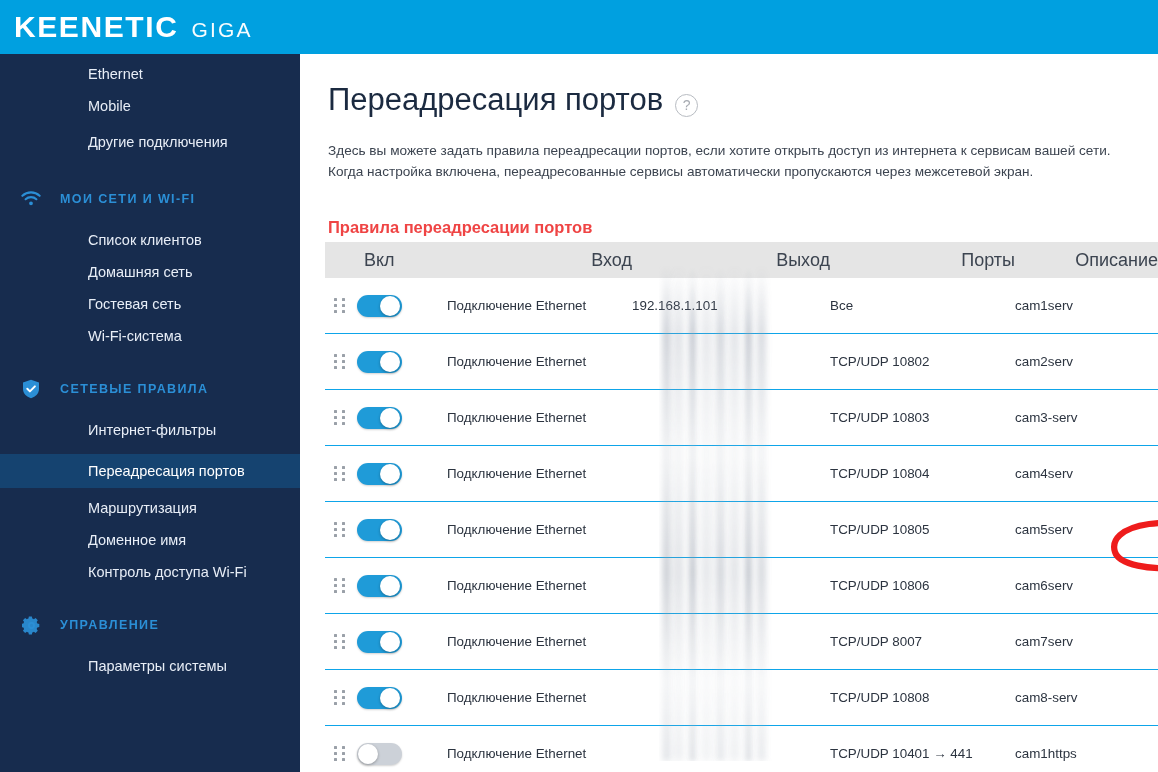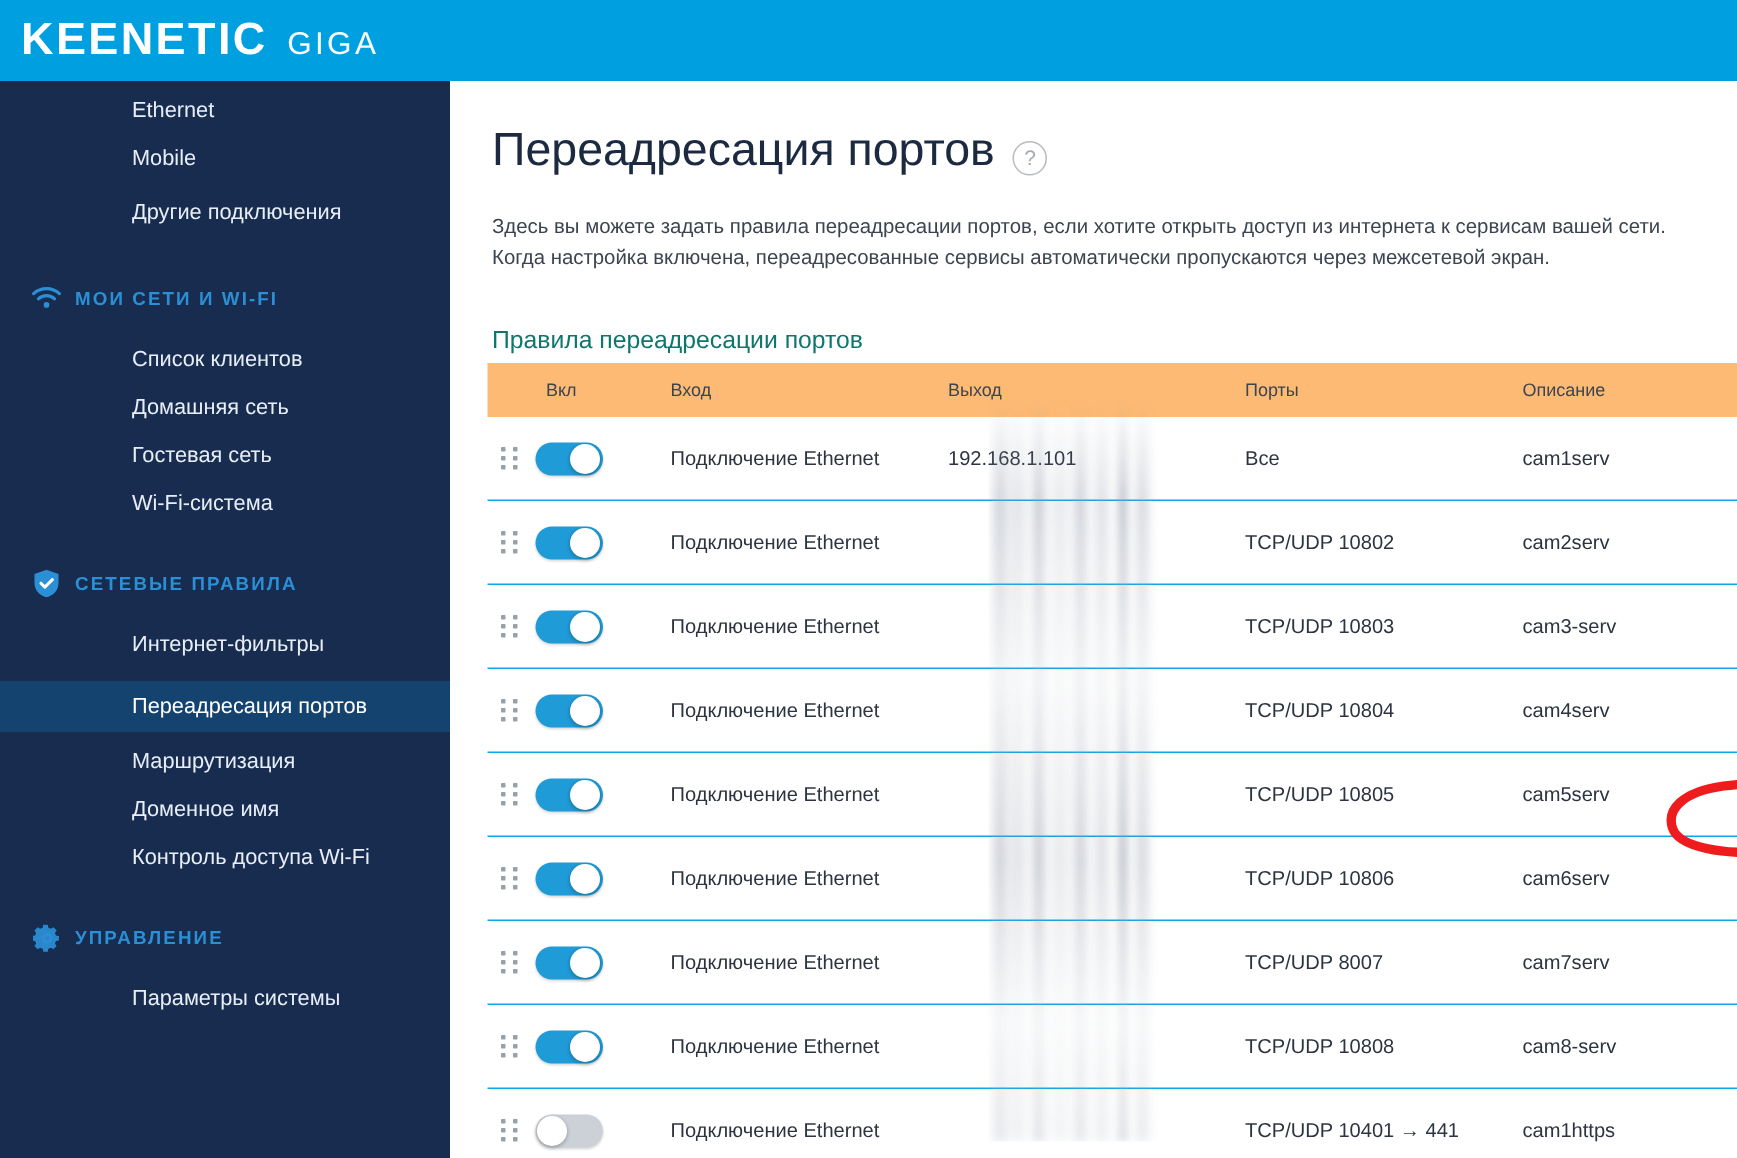--- a/index.html
+++ b/index.html
@@ -39,21 +39,21 @@
   .nav-item {
     height:28px; display:flex; align-items:center;
     padding-left:88px; color:#e8eef7; font-size:14.5px;
     white-space:nowrap; cursor:pointer;
   }
   .nav-item.active { background:#154370; }
   .nav-item.active .nav-label { color:#ffffff; }
 
   .nav-section {
     height:30px; display:flex; align-items:center;
-    padding-left:20px; gap:8px;
+    padding-left:20px; gap:18px;
     margin-top:24px; margin-bottom:12px;
   }
   .nav-section .sec-label {
     color:#2b8fd6; font-size:12.5px; font-weight:bold;
     letter-spacing:1.4px; text-transform:uppercase;
   }
   .sec-icon { width:22px; height:22px; display:flex; align-items:center; justify-content:center; }
   .sec-icon svg { display:block; }
 
   
@@ -69,28 +69,28 @@
     width:23px; height:23px; border:1.4px solid #b8bcc2; border-radius:50%;
     display:flex; align-items:center; justify-content:center;
     color:#a6aab1; font-size:14px; margin-top:10px; cursor:pointer;
     flex:none;
   }
   .page-desc {
     margin:23px 0 0 28px; width:820px;
     font-size:13.6px; color:#3c4450; line-height:21px;
   }
   .section-title {
-    margin:36px 0 0 28px; font-size:16.5px; color:#0f766e; font-weight:400;
+    margin:36px 0 0 28px; font-size:16.5px; color:#ef4444; font-weight:700;
   }
 
   
   .table { position:absolute; top:242px; left:325px; width:833px; }
   .thead {
     display:flex; align-items:center; height:36px;
-    background:#fdba74; font-size:12px; color:#3c4450;
+    background:#e5e5e5; font-size:18px; color:#3c4450;text-align:right;
   }
   .trow {
     display:flex; align-items:center; height:56px;
     border-bottom:1px solid #0ea5e9; font-size:13.4px; color:#2c3440;
     position:relative; background:#fff;
   }
   .c-handle { width:32px; flex:none; display:flex; align-items:center; padding-left:9px; }
   .c-on     { width:90px; flex:none; display:flex; align-items:center; }
   .c-in     { width:185px; flex:none; }
   .c-out    { width:198px; flex:none; }

